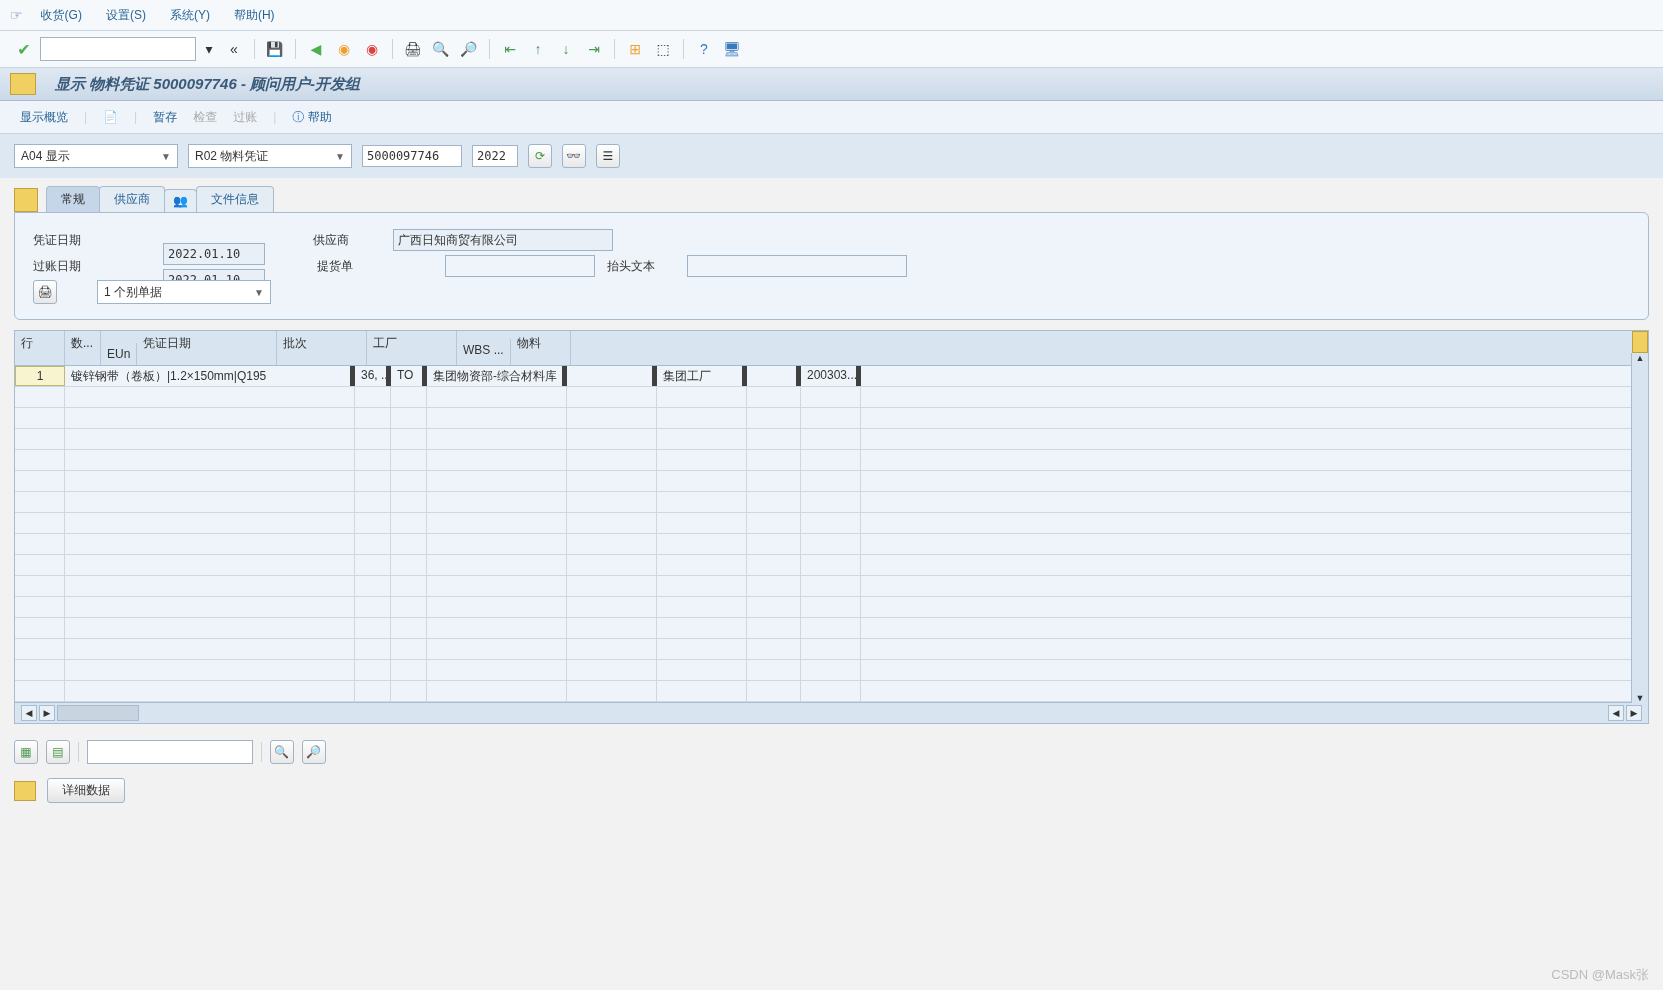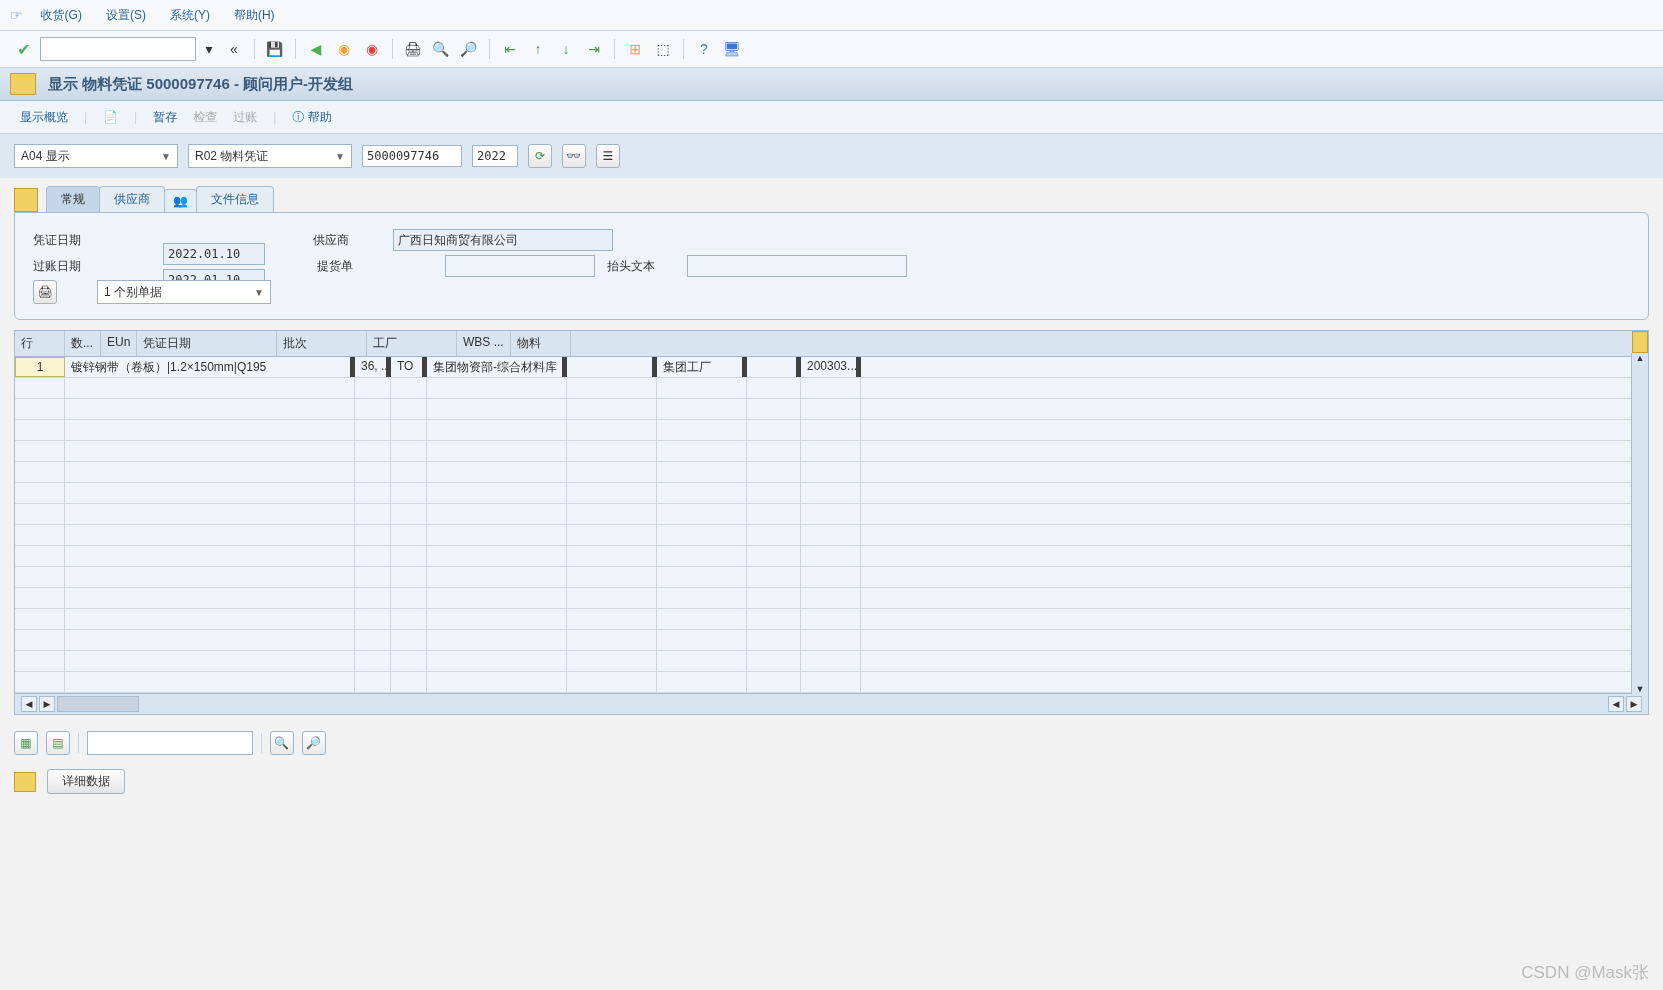--- a/index.html
+++ b/index.html
@@ -6,21 +6,21 @@
 .menubar{background:#f5f9fc;border-bottom:1px solid #c8d4e0;height:30px;display:flex;align-items:center;padding:0 10px;gap:4px;}
 .menubar .mi{padding:4px 10px;color:#2a6496;cursor:pointer;}
 .menubar .arrow{color:#5a7ca0;font-size:14px;margin-right:4px;}
 .toolbar{background:#f5f9fc;border-bottom:1px solid #c8d4e0;height:36px;display:flex;align-items:center;padding:0 12px;gap:4px;}
 .tb-btn{width:22px;height:22px;border:1px solid transparent;display:flex;align-items:center;justify-content:center;border-radius:3px;cursor:pointer;font-size:14px;}
 .tb-sep{width:1px;height:20px;background:#c8d4e0;margin:0 4px;}
 .tb-input{height:20px;width:150px;border:1px solid #a0b4c8;background:#fff;}
 .green-ok{color:#4caf50;font-size:16px;}
 .titlebar{background:linear-gradient(#e0e9f2,#cbd9e8);border-bottom:1px solid #a8bcd0;height:32px;display:flex;align-items:center;padding:0 10px;font-size:15px;}
 .titlebar .tic{width:24px;height:20px;background:#f0d060;border:1px solid #c0a040;margin-right:12px;}
-.titlebar .tt{font-weight:bold;color:#3a5a7a;}
+.titlebar .tt{font-style:italic;font-weight:bold;color:#3a5a7a;margin-left:7px;}
 .actionbar{background:#eef4fa;border-bottom:1px solid #c8d4e0;height:32px;display:flex;align-items:center;padding:0 20px;gap:16px;color:#2a6496;}
 .actionbar .ab{cursor:pointer;}
 .actionbar .disabled{color:#aaa;cursor:default;}
 .filterbar{background:#dde8f2;padding:10px 14px;display:flex;align-items:center;gap:10px;}
 .dd{height:22px;border:1px solid #a0b4c8;background:#fff;display:flex;align-items:center;justify-content:space-between;padding:0 6px;}
 .dd .arr{color:#666;font-size:10px;}
 .txtfield{height:20px;border:1px solid #a0b4c8;background:#fff;padding:0 4px;display:flex;align-items:center;font-family:monospace;}
 .icbtn{width:22px;height:22px;border:1px solid #a0b4c8;background:linear-gradient(#fff,#e8e8e8);display:flex;align-items:center;justify-content:center;border-radius:3px;cursor:pointer;}
 .content{padding:8px 14px;}
 .tabrow{display:flex;align-items:flex-end;}
@@ -45,21 +45,21 @@
 .ge{border-right:1px solid #cdd8e3;box-sizing:border-box;}
 .grid-foot{display:flex;justify-content:space-between;align-items:center;height:20px;background:#d8e4f0;border-top:1px solid #a8bcd0;padding:0 6px;}
 .scroll-arr{display:flex;gap:2px;}
 .scroll-arr span{width:14px;height:14px;background:#e8f0f8;border:1px solid #a8bcd0;display:flex;align-items:center;justify-content:center;font-size:9px;cursor:pointer;}
 .grid-side{position:absolute;right:0;top:22px;bottom:20px;width:16px;background:#d8e4f0;border-left:1px solid #a8bcd0;display:flex;flex-direction:column;justify-content:space-between;align-items:center;}
 .grid-side span{font-size:9px;cursor:pointer;}
 .cfgic{position:absolute;right:0;top:0;width:16px;height:22px;background:#f0d060;border:1px solid #c0a040;box-sizing:border-box;}
 .bottombar{padding:8px 14px;display:flex;align-items:center;gap:8px;}
 .detailbtn{margin:6px 14px;}
 .detailbtn .db{display:inline-flex;align-items:center;border:1px solid #a0b4c8;background:linear-gradient(#fff,#e4e4e4);padding:3px 14px;border-radius:3px;cursor:pointer;gap:6px;}
-.watermark{position:fixed;right:14px;bottom:6px;color:#bbb;font-size:17px;}
+.watermark{position:fixed;right:14px;bottom:6px;color:#bbb;font-size:13px;}
 </style>
 </head>
 <body>
 
 <div class="menubar">
   <span class="arrow">☞</span>
   <span class="mi">收货(G)</span>
   <span class="mi">设置(S)</span>
   <span class="mi">系统(Y)</span>
   <span class="mi">帮助(H)</span>
@@ -162,25 +162,25 @@
           <span class="arr">▼</span>
         </div>
     </div>
   </div>
 
   <div class="grid-wrap">
     <div class="cfgic"></div>
     <div class="grid-head">
       <div class="gh" style="width:50px;">行</div>
       <div class="gh" style="width:36px;">数...</div>
-      <div class="gh" style="width:36px;">EUn</div>
+      <div class="gh" style="width:36px;margin-top:12px;">EUn</div>
       <div class="gh" style="width:140px;">凭证日期</div>
       <div class="gh" style="width:90px;">批次</div>
       <div class="gh" style="width:90px;">工厂</div>
-      <div class="gh" style="width:54px;">WBS ...</div>
+      <div class="gh" style="width:54px;margin-top:8px;">WBS ...</div>
       <div class="gh" style="width:60px;">物料</div>
     </div>
     <div class="grid-row">
       <div class="gc rownum" style="width:50px;">1</div>
       <div class="gc" style="width:290px;">镀锌钢带（卷板）|1.2×150mm|Q195</div>
       <div class="gc" style="width:36px;">36, ..</div>
       <div class="gc" style="width:36px;">TO</div>
       <div class="gc" style="width:140px;">集团物资部-综合材料库</div>
       <div class="gc" style="width:90px;"></div>
       <div class="gc" style="width:90px;">集团工厂</div>

